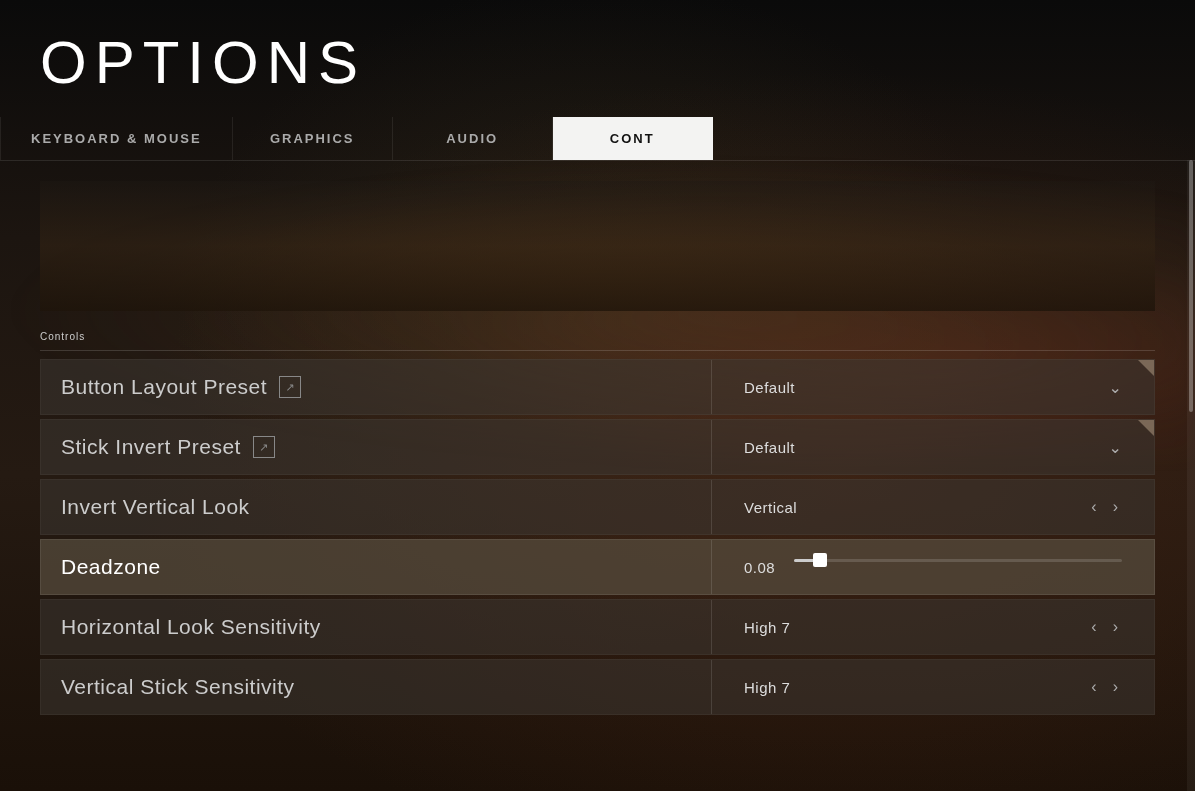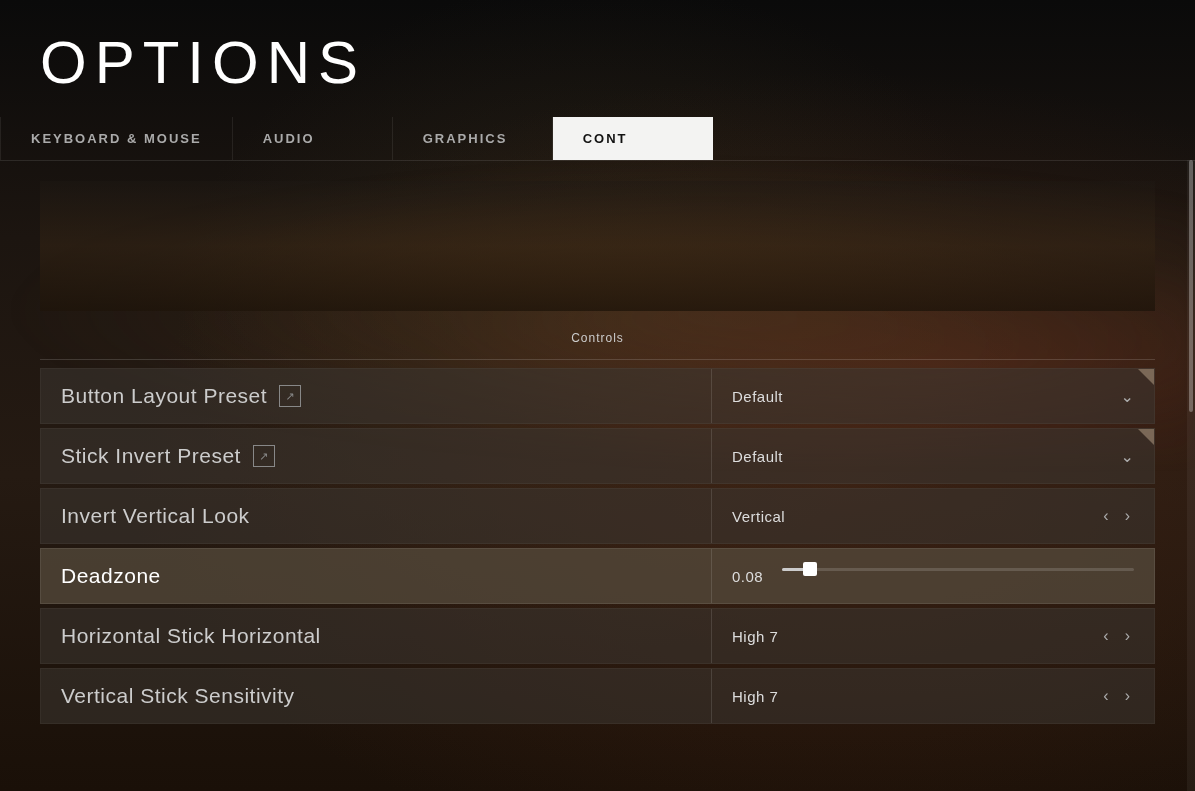--- a/index.html
+++ b/index.html
@@ -65,21 +65,21 @@
     .tab-item {
       padding: 14px 30px;
       color: #aaaaaa;
       font-size: 13px;
       font-weight: 600;
       letter-spacing: 2px;
       text-transform: uppercase;
       cursor: pointer;
       border-right: 1px solid rgba(255,255,255,0.08);
       min-width: 160px;
-      text-align: left;
+      text-align: center;
     }
 
     .tab-item:first-child {
       border-left: 1px solid rgba(255,255,255,0.08);
     }
 
     .tab-item.active {
       background: rgba(255,255,255,0.95);
       color: #111111;
       font-weight: 700;
@@ -99,27 +99,26 @@
         linear-gradient(180deg, rgba(30,25,20,0.4) 0%, rgba(50,35,20,0.6) 50%, rgba(30,20,10,0.8) 100%),
         radial-gradient(ellipse at 50% 80%, rgba(80,50,20,0.5) 0%, transparent 60%);
       margin-bottom: 20px;
       position: relative;
       overflow: hidden;
     }
 
     
     .section-header {
       color: #cccccc;
-      font-size: 12px;
+      font-size: 10px;
       font-weight: 400;
       letter-spacing: 1px;
       margin-bottom: 8px;
-      padding-bottom: 14px;
+      padding-bottom: 8px;
       border-bottom: 1px solid rgba(255,255,255,0.15);
-      text-align: center;
     }
 
     
     .settings-list {
       display: flex;
       flex-direction: column;
       gap: 4px;
     }
 
     .setting-row {
@@ -171,21 +170,21 @@
       font-size: 11px;
       color: #888888;
     }
 
     .setting-value-area {
       flex: 1;
       display: flex;
       align-items: center;
       border-left: 1px solid rgba(255,255,255,0.12);
       height: 100%;
-      padding: 0 20px;
+      padding: 0 32px;
       position: relative;
     }
 
     
     .value-dropdown {
       display: flex;
       align-items: center;
       justify-content: space-between;
       width: 100%;
       cursor: pointer;
@@ -291,22 +290,22 @@
 
 <div class="bg-overlay"></div>
 <div class="bg-scene"></div>
 
 <div class="main-container">
 
   <h1 class="page-title">OPTIONS</h1>
 
   <div class="tab-bar">
     <div class="tab-item">KEYBOARD &amp; MOUSE</div>
+    <div class="tab-item">GRAPHICS</div>
     <div class="tab-item">AUDIO</div>
-    <div class="tab-item">GRAPHICS</div>
     <div class="tab-item active">CONT</div>
   </div>
 
   <div class="content-area">
 
     <div class="scene-panel"></div>
 
     <div class="section-header">Controls</div>
 
     <div class="settings-list">
@@ -364,21 +363,21 @@
             <div class="slider-track">
               <div class="slider-fill" style="width: 8%;"></div>
               <div class="slider-thumb" style="left: calc(8% - 7px);"></div>
             </div>
           </div>
         </div>
       </div>
 
       <div class="setting-row">
         <div class="setting-label-area">
-          <span class="setting-label">Horizontal Stick Horizontal</span>
+          <span class="setting-label">Horizontal Look Sensitivity</span>
         </div>
         <div class="setting-value-area">
           <div class="value-nav">
             <span class="value-text">High 7</span>
             <div style="display:flex;gap:8px;">
               <span class="nav-arrow">‹</span>
               <span class="nav-arrow">›</span>
             </div>
           </div>
         </div>

